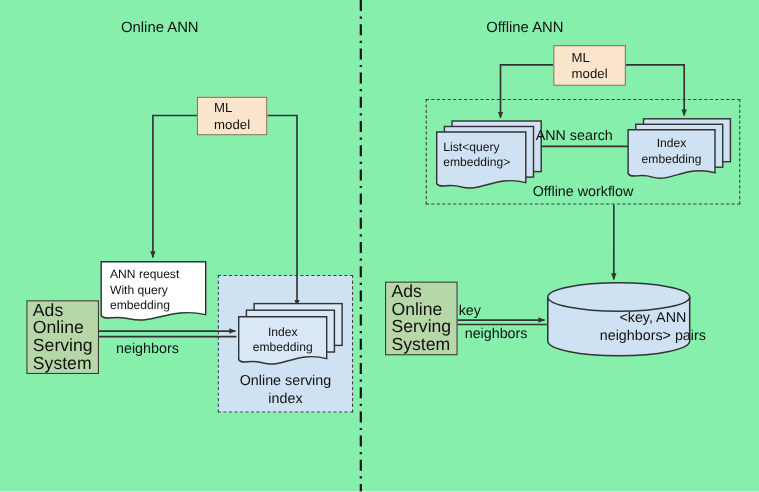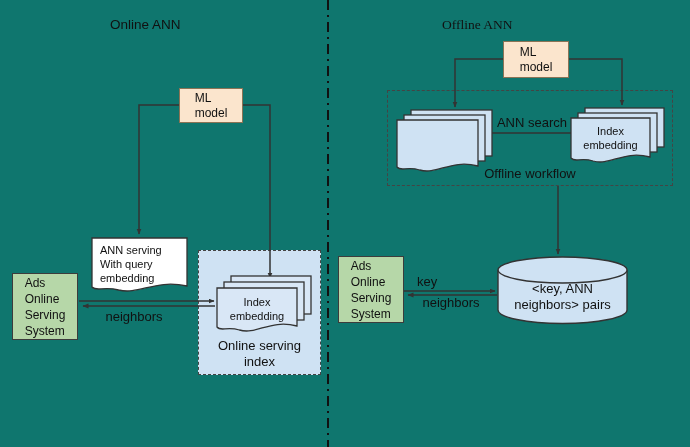--- a/index.html
+++ b/index.html
@@ -1,31 +1,31 @@
 <!DOCTYPE html>
 <html><head>
 <meta charset="utf-8">
 <style>
   html,body{margin:0;padding:0;background:#ffffff;}
   .canvas{
-    position:relative;width:690px;height:447px;background:#0f766e;
+    position:relative;width:690px;height:447px;background:#86efac;
     font-family:"Liberation Sans", sans-serif;color:#111;overflow:hidden;
   }
   .abs{position:absolute;}
   .pre{white-space:pre-line;}
   .title{font-size:13.5px;color:#111;}
   .node{
     box-sizing:border-box;display:flex;align-items:center;justify-content:center;
     text-align:left;
   }
   .ml-box{
     background:#fbe5cd;border:1.4px solid #8a7355;font-size:12px;line-height:15px;
   }
   .green-box{
-    background:#b6d7a8;border:1.4px solid #3c3c3c;font-size:12px;line-height:16px;
+    background:#b6d7a8;border:1.4px solid #3c3c3c;font-size:16px;line-height:16px;margin-left:12px;
   }
   .blue-container{
     box-sizing:border-box;background:#cfe2f3;border:1.6px dashed #444;
   }
   .plain-container{
     box-sizing:border-box;background:transparent;border:1.6px dashed #444;
   }
   .container-label{font-size:13px;line-height:16px;text-align:center;color:#111;}
   .doc-text{font-size:11px;line-height:14px;color:#111;}
   .edge-label{font-size:13px;color:#111;}
@@ -76,50 +76,52 @@
 
     <rect x="585" y="108" width="79" height="39" fill="#cfe2f3" stroke="#333" stroke-width="1.3"></rect>
     <rect x="578" y="113" width="79" height="39" fill="#cfe2f3" stroke="#333" stroke-width="1.3"></rect>
     <path fill="#cfe2f3" stroke="#333" stroke-width="1.3" d="M 571 118 L 650 118 L 650 157 C 623.14 150 610.5 166 593.12 161 C 580.48 157 574.95 163 571 158 Z"></path>
 
     <path d="M498 270 L498 310 A64.5 13.5 0 0 0 627 310 L627 270" fill="#cfe2f3" stroke="#333" stroke-width="1.4"></path>
     <ellipse cx="562.5" cy="270" rx="64.5" ry="13" fill="#cfe2f3" stroke="#333" stroke-width="1.4"></ellipse>
   </svg>
 
   <div class="abs title layer-text" style="left:110px;top:17px;">Online ANN</div>
-  <div class="abs title layer-text" style="left:442px;top:17px;font-family:Liberation Serif, serif;">Offline ANN</div>
+  <div class="abs title layer-text" style="left:442px;top:17px;">Offline ANN</div>
 
   <div class="abs node ml-box pre layer-text" style="left:179px;top:88px;width:64px;height:35px;">ML
 model</div>
   <div class="abs node ml-box pre layer-text" style="left:503px;top:41px;width:66px;height:37px;">ML
 model</div>
 
-  <div class="abs doc-text pre layer-text" style="left:100px;top:243px;width:84px;">ANN serving
+  <div class="abs doc-text pre layer-text" style="left:100px;top:243px;width:84px;">ANN request
 With query
 embedding</div>
 
   <div class="abs node green-box pre layer-text" style="left:12px;top:273px;width:66px;height:67px;">Ads
 Online
 Serving
 System</div>
   <div class="abs node green-box pre layer-text" style="left:338px;top:256px;width:66px;height:67px;">Ads
 Online
 Serving
 System</div>
 
   <div class="abs edge-label layer-text" style="left:94px;top:309px;width:80px;text-align:center;">neighbors</div>
   <div class="abs edge-label layer-text" style="left:417px;top:274px;width:60px;text-align:left;">key</div>
   <div class="abs edge-label layer-text" style="left:411px;top:295px;width:80px;text-align:center;">neighbors</div>
-  <div class="abs edge-label layer-text" style="left:487px;top:115px;width:80px;text-align:right;">ANN search</div>
+  <div class="abs edge-label layer-text" style="left:487px;top:115px;width:80px;text-align:left;">ANN search</div>
 
   <div class="abs doc-text pre layer-text" style="left:217px;top:295px;width:80px;text-align:center;">Index
 embedding</div>
+  <div class="abs doc-text pre layer-text" style="left:403px;top:127px;width:74px;">List&lt;query
+embedding&gt;</div>
   <div class="abs doc-text pre layer-text" style="left:571px;top:124px;width:79px;text-align:center;">Index
 embedding</div>
 
   <div class="abs container-label layer-text" style="left:387px;top:166px;width:286px;">Offline workflow</div>
   <div class="abs container-label pre layer-text" style="left:198px;top:338px;width:123px;">Online serving
 index</div>
 
-  <div class="abs container-label pre layer-text" style="left:498px;top:281px;width:129px;">&lt;key, ANN
+  <div class="abs container-label pre layer-text" style="left:498px;top:281px;width:129px;padding-left:31px;">&lt;key, ANN
 neighbors&gt; pairs</div>
 
 </div>
 
 </body></html>

